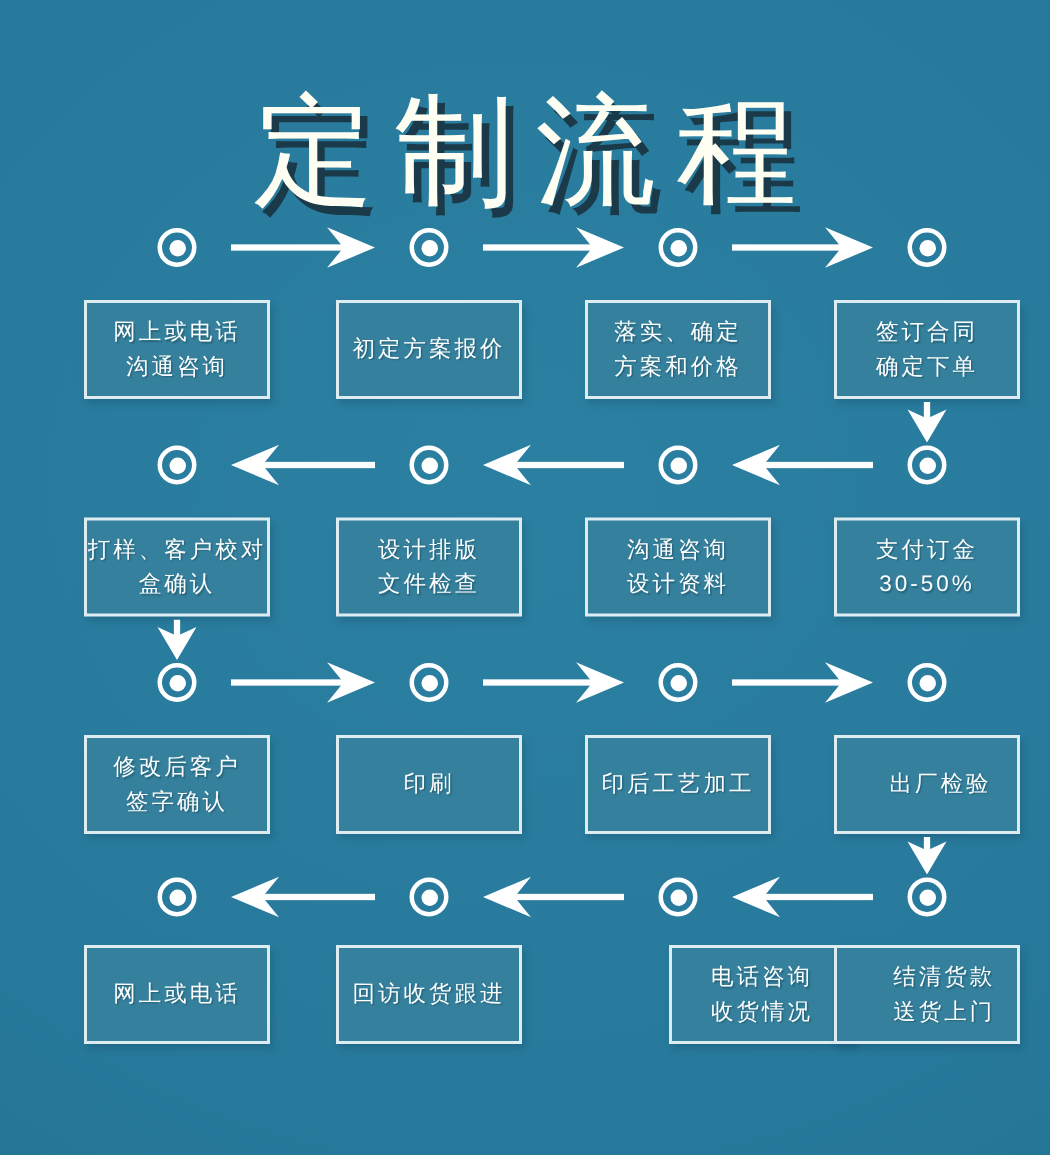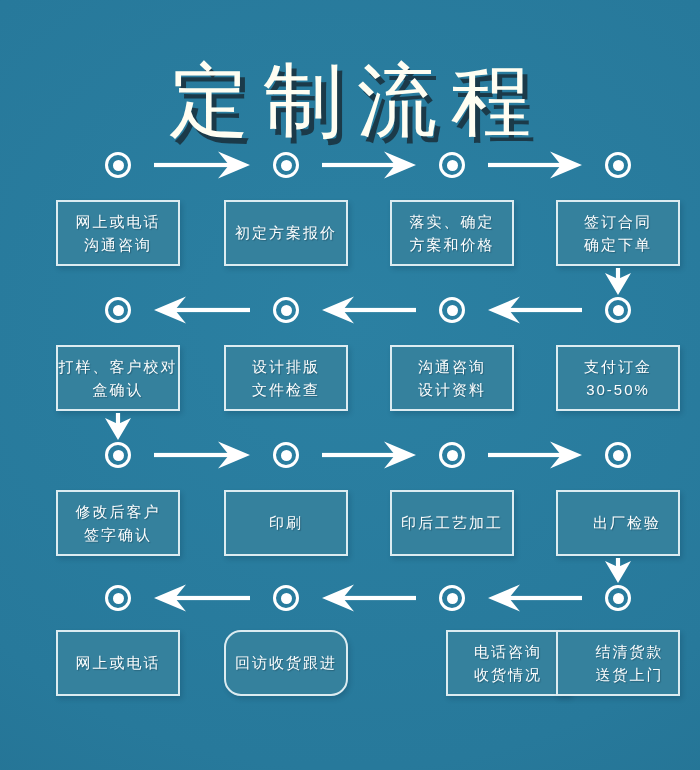--- a/index.html
+++ b/index.html
@@ -175,21 +175,21 @@
         <rect x="20" y="12.9" width="74" height="4.2" fill="#ffffff"></rect>
         <polygon points="0,15 32,1.5 21,15 32,28.5" fill="#ffffff"></polygon>
       </svg></div>
     <div class="harrow" style="left: 488px; top: 583px;"><svg width="94" height="30" viewBox="0 0 94 30">
         <rect x="20" y="12.9" width="74" height="4.2" fill="#ffffff"></rect>
         <polygon points="0,15 32,1.5 21,15 32,28.5" fill="#ffffff"></polygon>
       </svg></div>
     <div class="box" style="left: 56px; top: 630px;">
       <div class="box-label">网上或电话</div>
     </div>
-    <div class="box" style="left: 224px; top: 630px; border-radius: 17px;">
+    <div class="box" style="left: 224px; top: 630px;">
       <div class="box-label">回访收货跟进</div>
     </div>
     <div class="box" style="left: 408px; top: 630px; margin-left: 38px;">
       <div class="box-label">电话咨询
 收货情况</div>
     </div>
     <div class="box" style="left: 556px; top: 630px; padding-left: 23px;">
       <div class="box-label">结清货款
 送货上门</div>
     </div>

